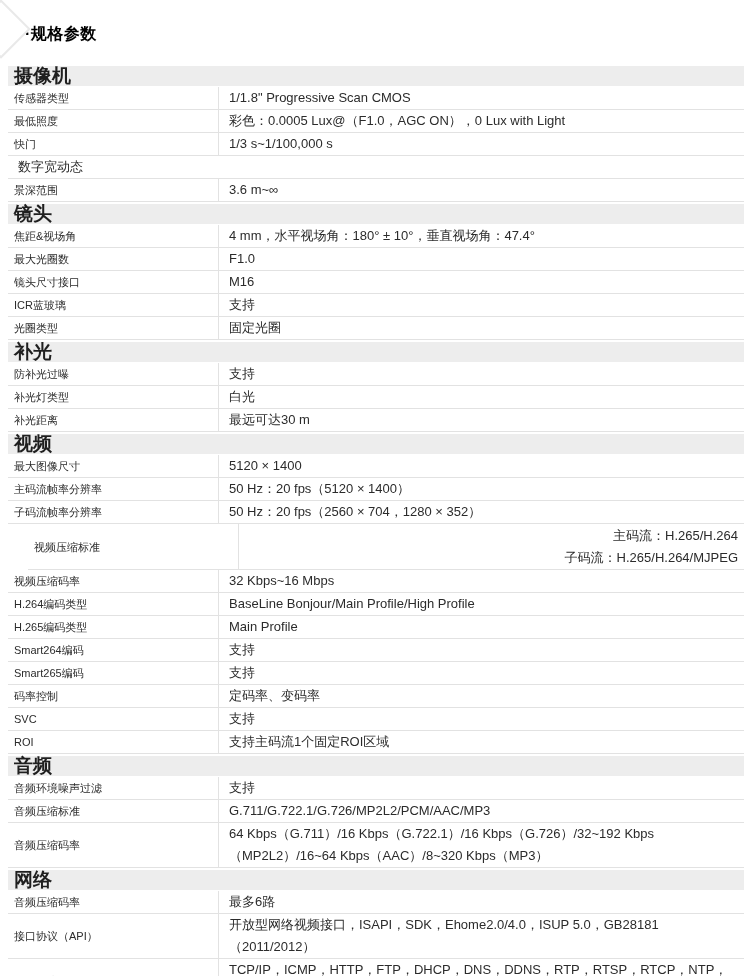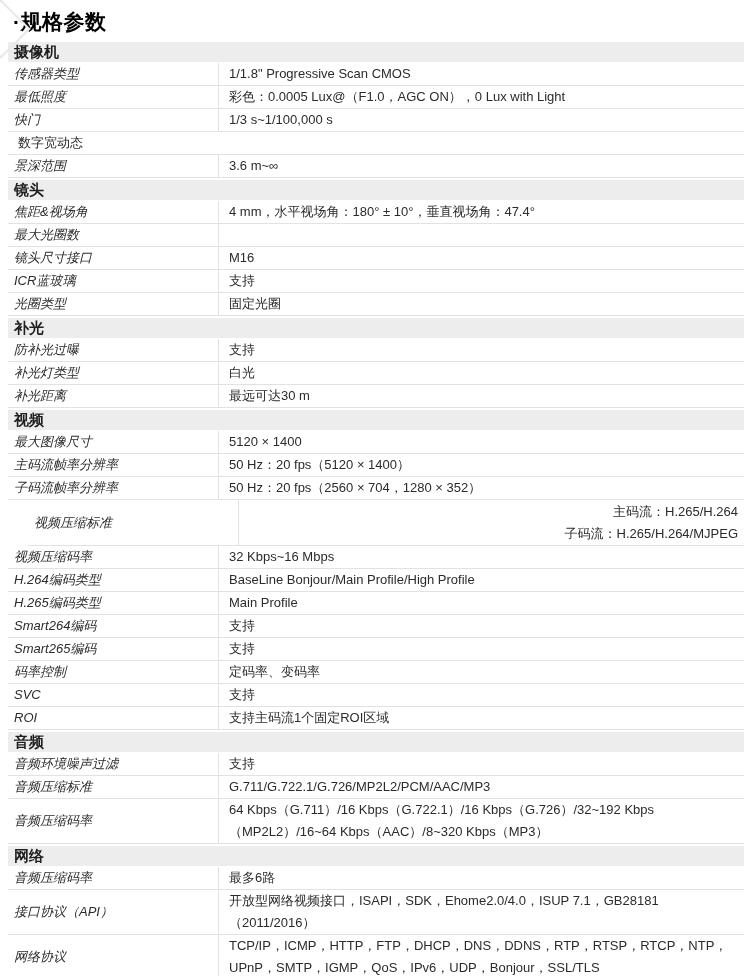--- a/index.html
+++ b/index.html
@@ -15,43 +15,42 @@
     color:var(--text);
     -webkit-font-smoothing:antialiased;
   }
   .page{position:relative;width:750px;overflow:hidden;}
   .deco-chevron{
     position:absolute;left:-20px;top:8px;width:38px;height:38px;
     border:2px solid #e9e9e9;transform:rotate(45deg);
     pointer-events:none;
   }
   .page-title{
-    font-size:21px;font-weight:bold;color:var(--title);
-    margin:4px;padding:5px 0 4px 9px;line-height:25px;
+    font-size:16px;font-weight:bold;color:var(--title);
+    margin:16px;padding:5px 0 4px 9px;line-height:25px;
     letter-spacing:0.5px;
   }
   .spec-table{margin:0 6px 0 8px;}
   .section-header{
     background:var(--header-bg);
-    font-size:15px;font-weight:bold;color:#1f1f1f;
+    font-size:19px;font-weight:bold;color:#1f1f1f;
     height:20px;line-height:20px;
     padding-left:6px;
     margin:2px 0 1px 0;
   }
   .t-row{
     display:flex;align-items:stretch;
     border-bottom:1px solid var(--divider);
   }
   .t-label{
     flex:0 0 204px;width:204px;
     padding-left:6px;
-    font-size:13px;line-height:22px;
+    font-size:11px;line-height:22px;
     display:flex;align-items:center;
     border-right:1px solid var(--divider);
-    font-style:italic;
   }
   .t-value{
     flex:1 1 auto;
     padding:0 6px 0 10px;
     font-size:13px;
     display:flex;flex-direction:column;justify-content:center;
   }
   .v-line{line-height:22px;}
   .t-row.multi .v-line{line-height:22px;text-align:right;}
   .t-row.multi{min-height:45px;margin-left:20px;}
@@ -95,20 +94,23 @@
       </div>
       <div class="section-header">镜头</div>
       <div class="t-row">
         <div class="t-label">焦距&amp;视场角</div>
         <div class="t-value">
           <div class="v-line">4 mm，水平视场角：180° ± 10°，垂直视场角：47.4°</div>
         </div>
       </div>
       <div class="t-row">
         <div class="t-label">最大光圈数</div>
+        <div class="t-value">
+          <div class="v-line">F1.0</div>
+        </div>
       </div>
       <div class="t-row">
         <div class="t-label">镜头尺寸接口</div>
         <div class="t-value">
           <div class="v-line">M16</div>
         </div>
       </div>
       <div class="t-row">
         <div class="t-label">ICR蓝玻璃</div>
         <div class="t-value">
@@ -236,21 +238,21 @@
       <div class="section-header">网络</div>
       <div class="t-row">
         <div class="t-label">音频压缩码率</div>
         <div class="t-value">
           <div class="v-line">最多6路</div>
         </div>
       </div>
       <div class="t-row">
         <div class="t-label">接口协议（API）</div>
         <div class="t-value">
-          <div class="v-line">开放型网络视频接口，ISAPI，SDK，Ehome2.0/4.0，ISUP 7.1，GB28181（2011/2016）</div>
+          <div class="v-line">开放型网络视频接口，ISAPI，SDK，Ehome2.0/4.0，ISUP 5.0，GB28181（2011/2012）</div>
         </div>
       </div>
       <div class="t-row">
         <div class="t-label">网络协议</div>
         <div class="t-value">
           <div class="v-line">TCP/IP，ICMP，HTTP，FTP，DHCP，DNS，DDNS，RTP，RTSP，RTCP，NTP，UPnP，SMTP，IGMP，QoS，IPv6，UDP，Bonjour，SSL/TLS</div>
         </div>
       </div>
       <div class="t-row">
         <div class="t-label">用户管理</div>

